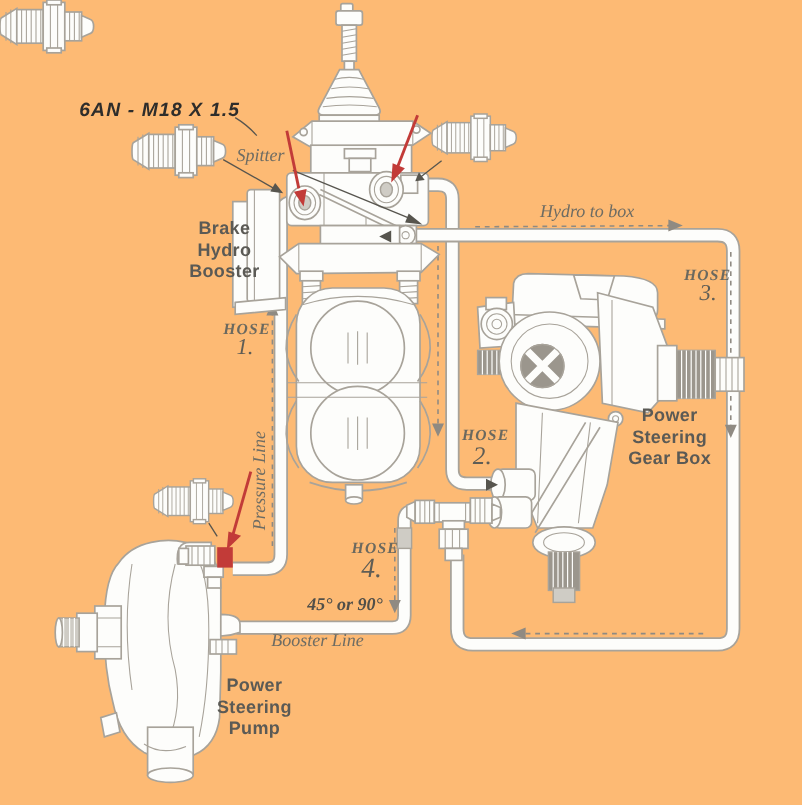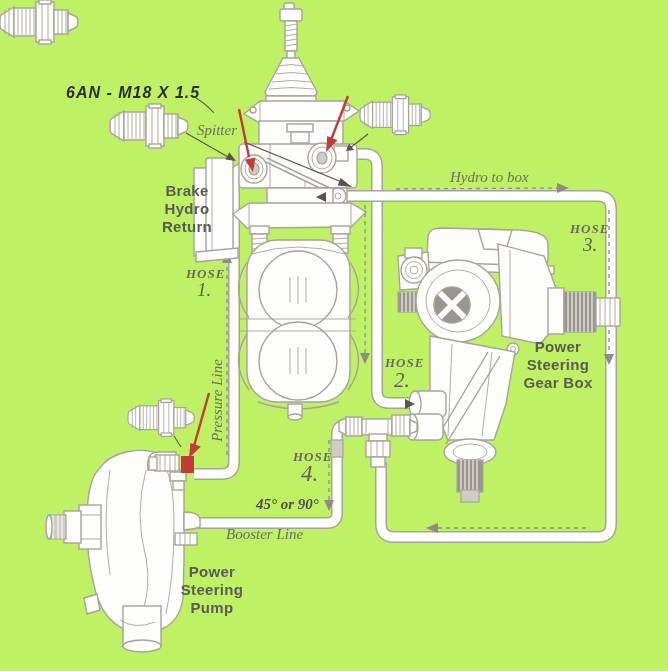--- a/index.html
+++ b/index.html
@@ -1,16 +1,16 @@
 <!DOCTYPE html>
 <html><head>
 <meta charset="utf-8">
 <style>
   html,body{margin:0;padding:0;background:#ffffff;}
-  #stage{position:relative;width:668px;height:671px;background:#bef264;overflow:hidden;
+  #stage{position:relative;width:668px;height:671px;background:#fdba74;overflow:hidden;
          font-family:"Liberation Sans",sans-serif;}
   #stage svg{position:absolute;left:0;top:0;}
   .lbl{position:absolute;white-space:pre-line;}
   .fit-lbl{font:italic 700 16px "Liberation Sans",sans-serif;color:#2e2d2b;letter-spacing:1px;}
   .comp-lbl{font:700 15px/18px "Liberation Sans",sans-serif;color:#5b5a55;text-align:center;width:92px;letter-spacing:.3px;}
   .ann{font:italic 15px "Liberation Serif",serif;color:#6e6c63;}
   .ann-b{font:italic 700 15px "Liberation Serif",serif;color:#514f49;}
   .hose-w{font:italic 700 13px "Liberation Serif",serif;color:#6b695f;letter-spacing:1px;}
   .hose-n{font:italic 19px "Liberation Serif",serif;color:#5f5d55;}
   .vlabel{transform:rotate(-90deg);transform-origin:center center;width:104px;text-align:center;}
@@ -286,21 +286,21 @@
     </g>
   </g>
 </svg>
 
 <div class="lbl fit-lbl" style="left:66px;top:84px;">6AN - M18 X 1.5</div>
 
 <div class="lbl ann" style="left:197px;top:122px;">Spitter</div>
 
 <div class="lbl comp-lbl" style="left:141px;top:182px;">Brake
 Hydro
-Return</div>
+Booster</div>
 <div class="lbl comp-lbl" style="left:512px;top:338px;">Power
 Steering
 Gear Box</div>
 <div class="lbl comp-lbl" style="left:166px;top:563px;">Power
 Steering
 Pump</div>
 
 <div class="lbl hose-w" style="left:186px;top:266px;">HOSE</div>
 <div class="lbl hose-n" style="left:197px;top:279px;">1.</div>
 

